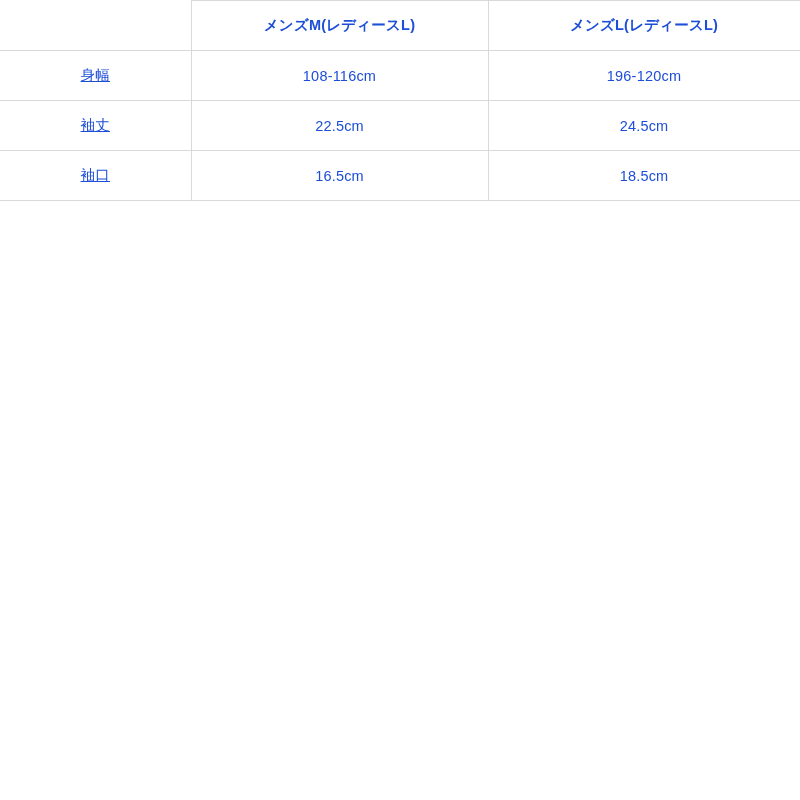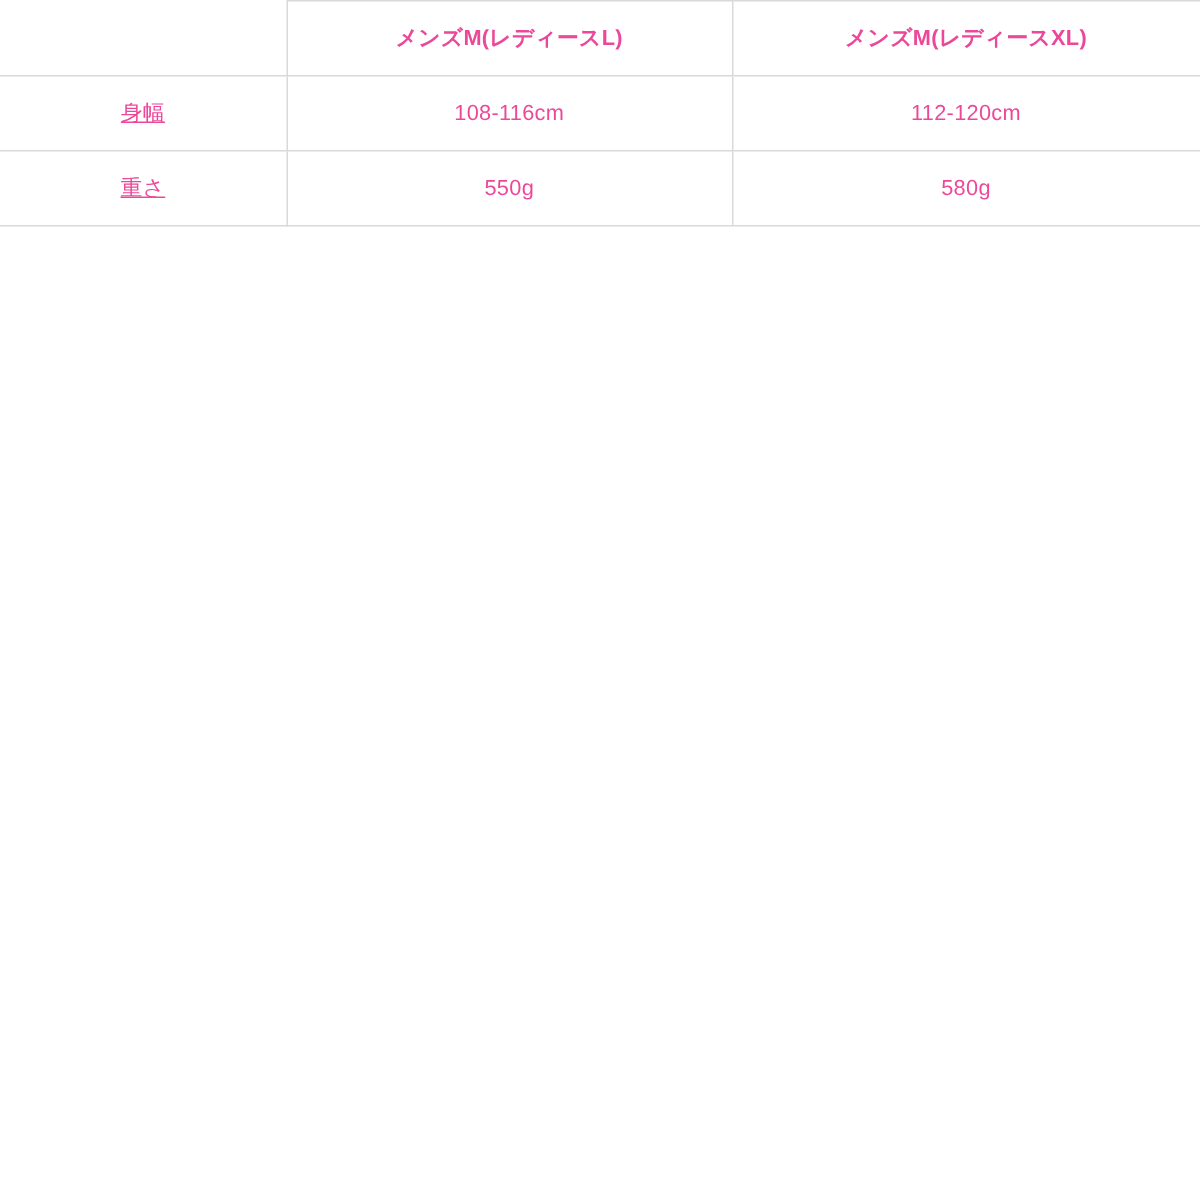--- a/index.html
+++ b/index.html
@@ -32,21 +32,21 @@
 
   table.size-table th,
   table.size-table td {
     border: 1px solid #d9d9d9;
     padding: 0;
     height: 49px;
     text-align: center;
     vertical-align: middle;
     font-size: 14.5px;
     font-weight: normal;
-    color: #ec4899;
+    color: #1d4ed8;
     letter-spacing: 0.2px;
   }
   table.size-table tr:first-child th,
   table.size-table tr:first-child td {
     height: 49px;
   }
   table.size-table thead th {
     font-weight: bold;
     font-size: 14.5px;
     background: #ffffff;
@@ -81,30 +81,35 @@
   <table class="size-table">
     <colgroup>
       <col class="c0">
       <col class="c1">
       <col class="c2">
     </colgroup>
     <thead>
       <tr>
         <th class="corner"></th>
         <th>メンズM(レディースL)</th>
-        <th>メンズM(レディースXL)</th>
+        <th>メンズL(レディースL)</th>
       </tr>
     </thead>
     <tbody>
       <tr>
         <th class="row-label">身幅</th>
         <td class="value">108-116cm</td>
-        <td class="value">112-120cm</td>
+        <td class="value">196-120cm</td>
       </tr>
       <tr>
-        <th class="row-label">重さ</th>
-        <td class="value">550g</td>
-        <td class="value">580g</td>
+        <th class="row-label">袖丈</th>
+        <td class="value">22.5cm</td>
+        <td class="value">24.5cm</td>
+      </tr>
+      <tr>
+        <th class="row-label">袖口</th>
+        <td class="value">16.5cm</td>
+        <td class="value">18.5cm</td>
       </tr>
     </tbody>
   </table>
   <div class="filler"></div>
 </div>
 
 </body></html>

